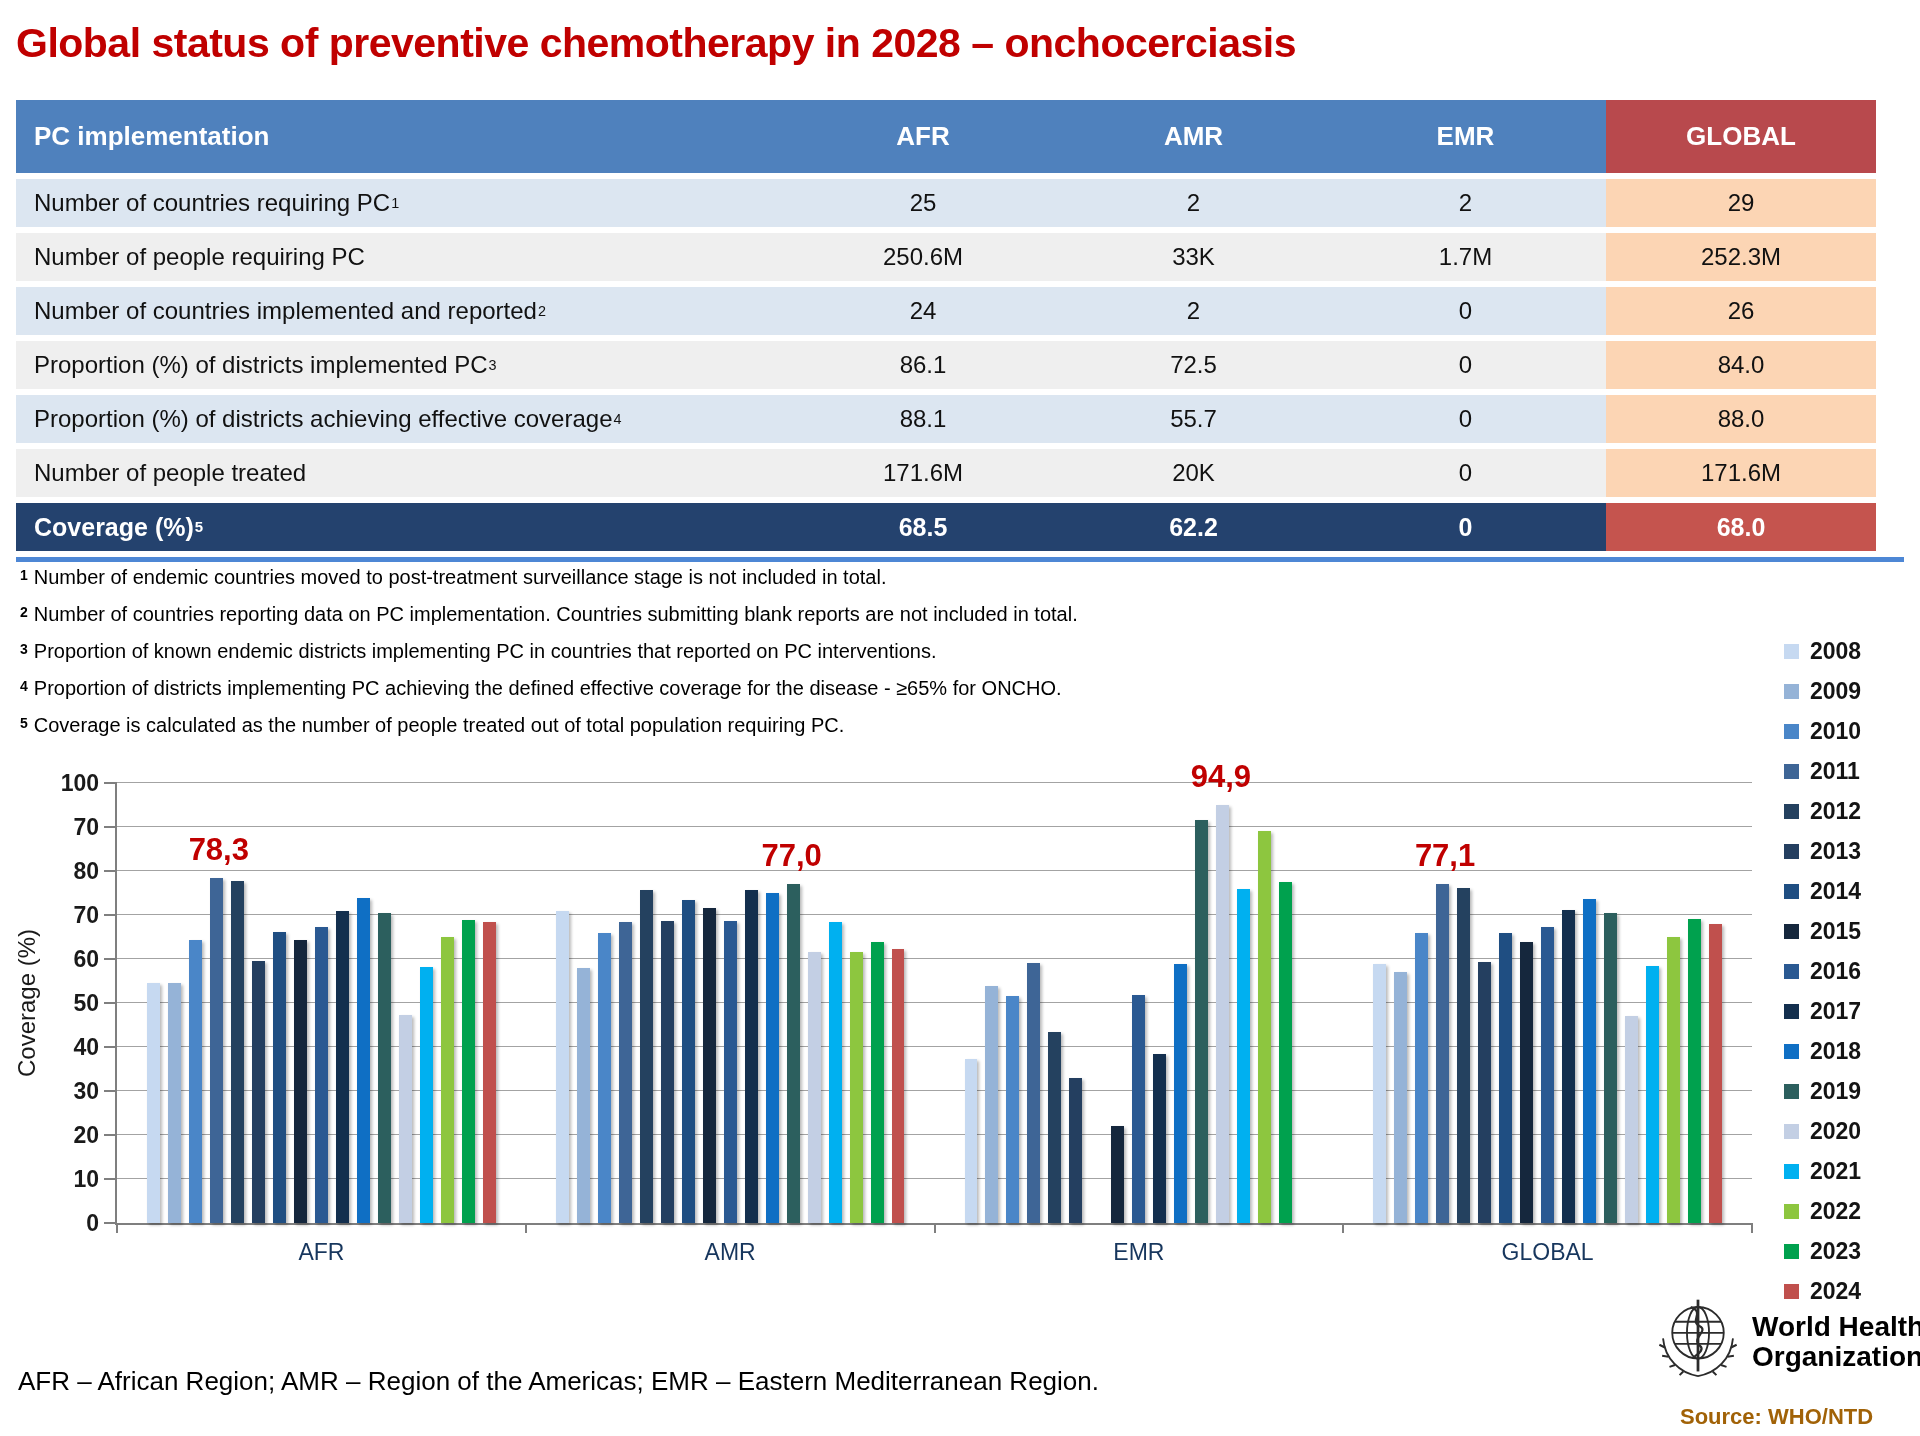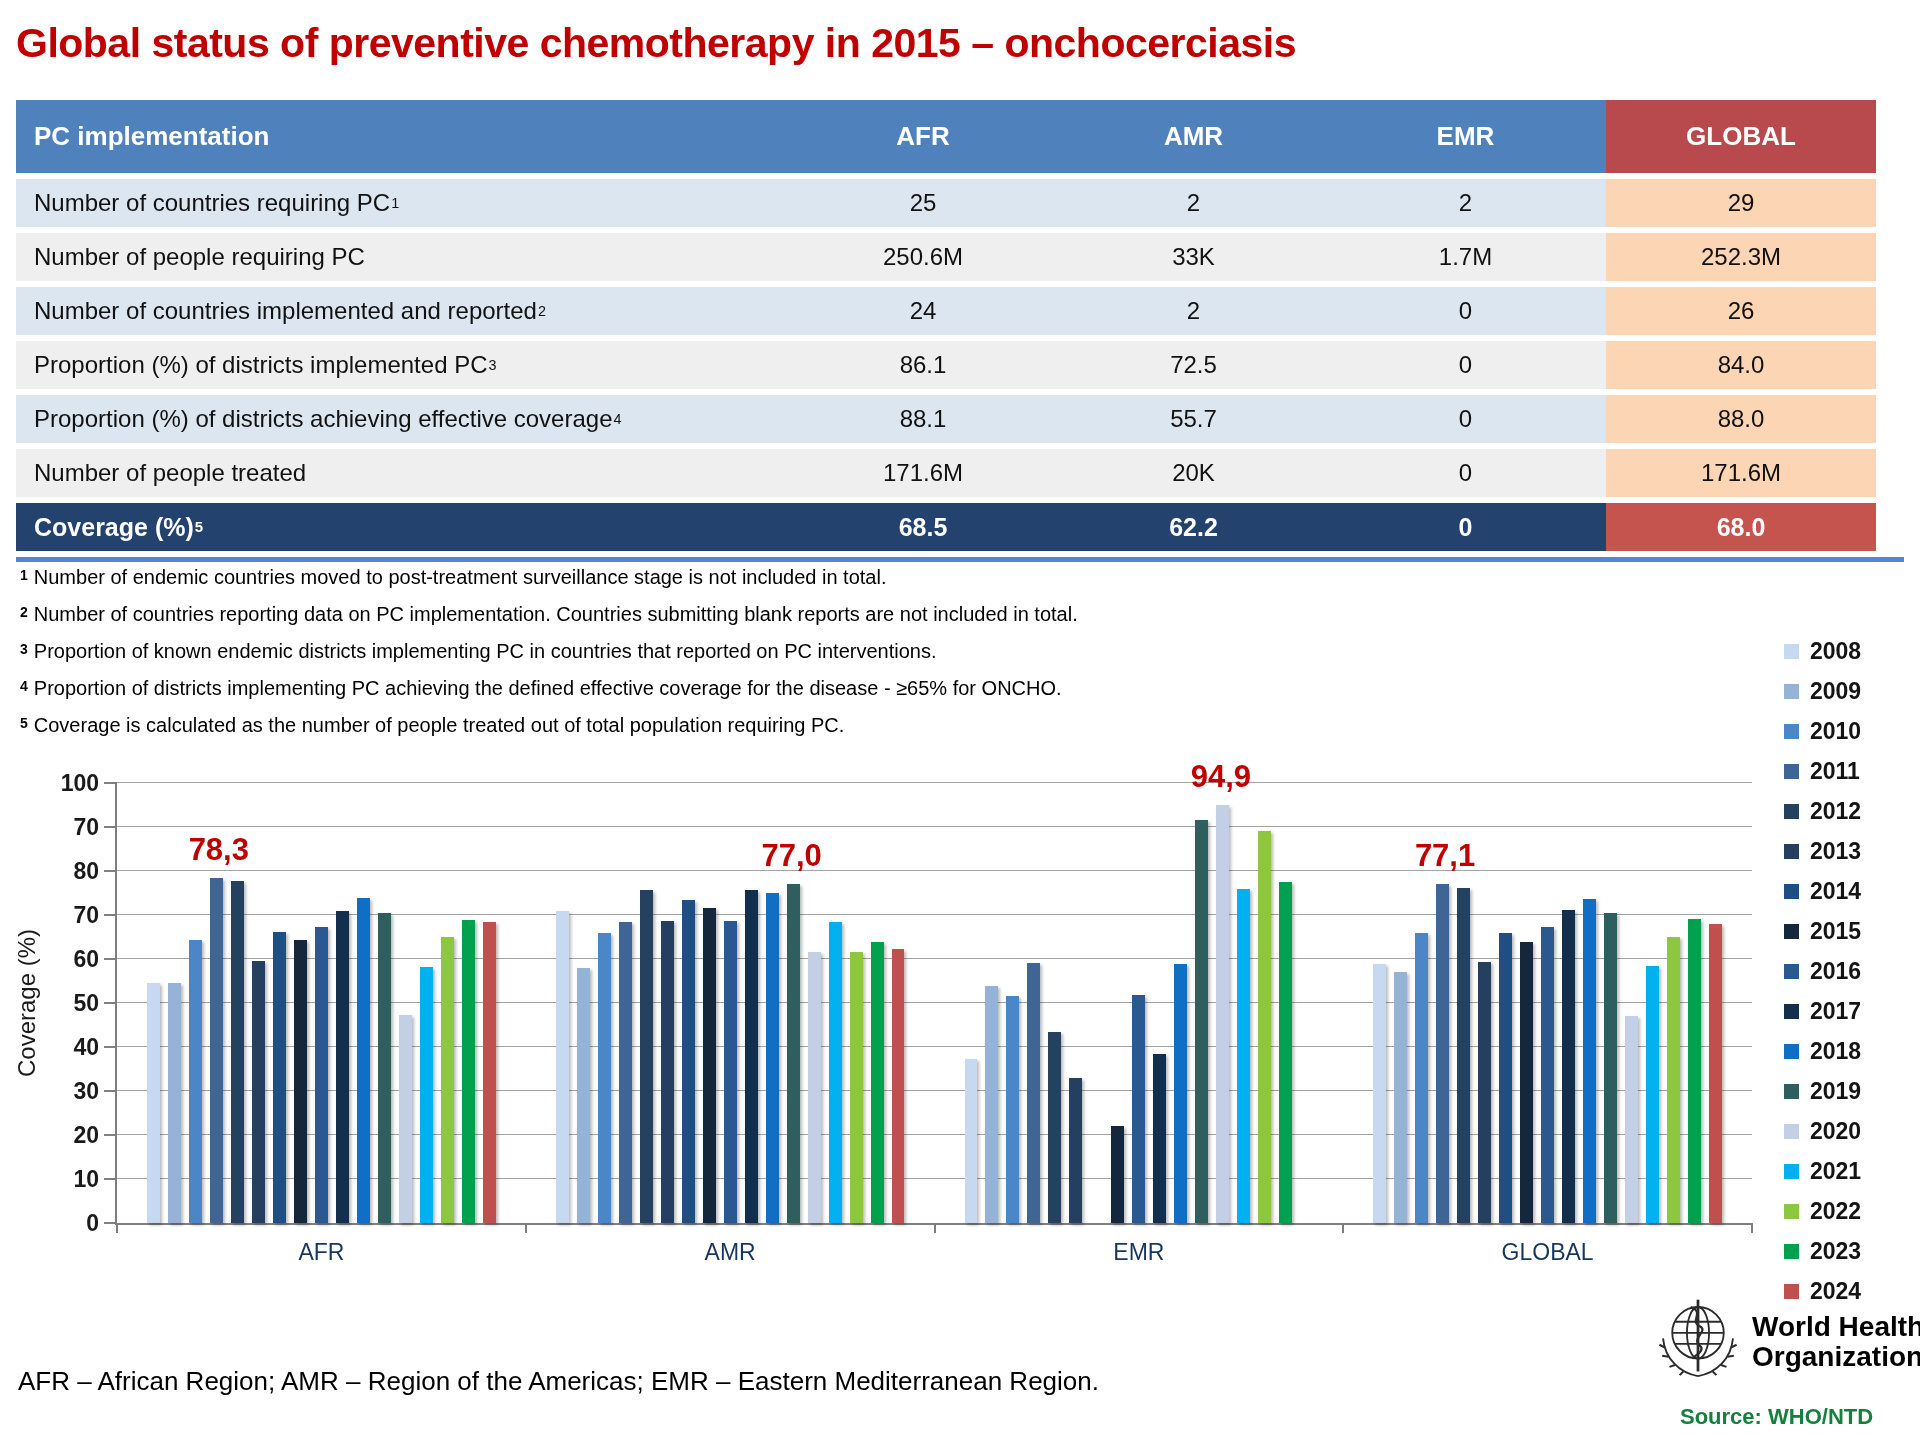--- a/index.html
+++ b/index.html
@@ -56,26 +56,26 @@
   
   .legend{position:absolute;left:1784px;top:640px;}
   .legend-item{display:flex;align-items:center;height:22px;margin-bottom:18px;}
   .legend-swatch{width:15px;height:15px;margin-right:11px;flex:none;}
   .legend-label{font-size:23px;font-weight:bold;color:#141414;}
   
   .regions-note{position:absolute;left:18px;top:1366px;font-size:26px;color:#000;}
   .who-block{position:absolute;left:1652px;top:1296px;display:flex;align-items:center;}
   .who-logo{width:92px;height:92px;flex:none;margin-right:8px;}
   .who-name{font-size:28px;font-weight:bold;color:#000;line-height:30px;white-space:nowrap;}
-  .source-note{position:absolute;left:1680px;top:1404px;font-size:22px;font-weight:bold;color:#15803d;}
+  .source-note{position:absolute;left:1680px;top:1404px;font-size:22px;font-weight:bold;color:#a16207;}
 </style>
 </head>
 <body>
 
-<div class="page-title">Global status of preventive chemotherapy in 2015 – onchocerciasis</div>
+<div class="page-title">Global status of preventive chemotherapy in 2028 – onchocerciasis</div>
 
 <div class="pc-table">
     <div class="t-row header">
       <div class="t-cell rowlabel">PC implementation</div>
       <div class="t-cell afr">AFR</div>
       <div class="t-cell amr">AMR</div>
       <div class="t-cell emr">EMR</div>
       <div class="t-cell global">GLOBAL</div>
     </div>
     <div class="t-row odd">

